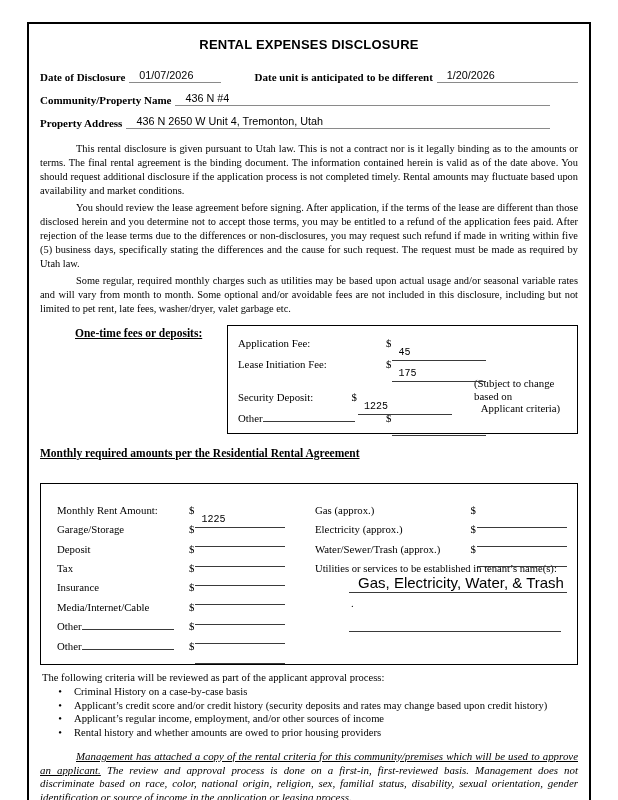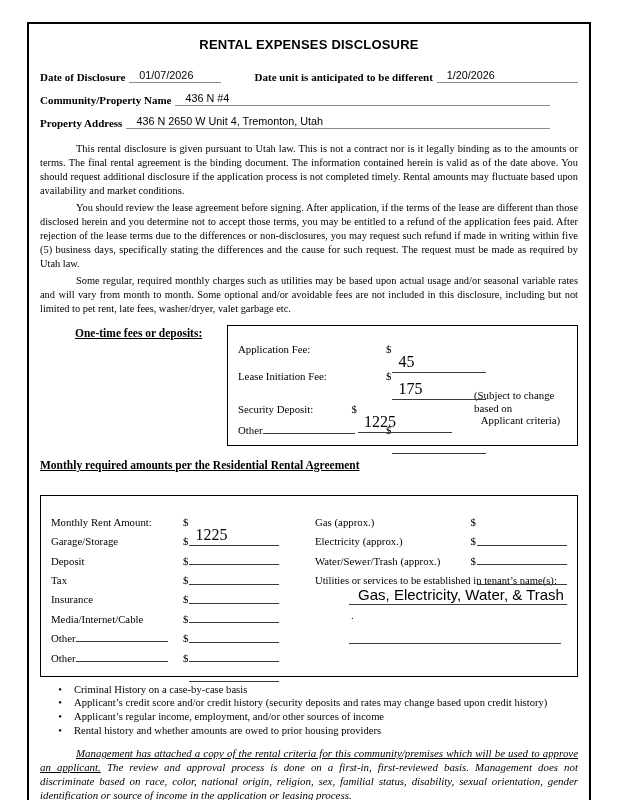--- a/index.html
+++ b/index.html
@@ -73,42 +73,42 @@
   }
   .ot-row { display:flex; align-items:flex-end; margin-bottom: 7px; font-size: 10.8px; }
   .ot-row:last-child { margin-bottom: 1px; }
   .ot-label { width: 148px; }
   .money { display:flex; align-items:flex-end; }
   .cur { padding-right: 1px; }
   .vline {
     display:inline-block;
     border-bottom: 1.2px solid #3a3a3a;
     width: 88px;
-    font-family: Liberation Serif, serif;
-    font-size: 16px;
+    font-family: Liberation Mono, monospace;
+    font-size: 10px;
     padding: 0 0 1px 6px;
     min-height: 12px;
-    position: relative; top: 18px;
+    position: relative; top: 12px;
   }
   .label-line {
     display:inline-block;
     border-bottom: 1.2px solid #3a3a3a;
     width: 92px;
     min-height: 11px;
   }
   .ot-note { margin-left: 22px; font-size: 10.8px; line-height: 12.5px; margin-bottom: -12px; }
   .ot-note .l2 { text-align: center; }
   .ot-row.security { align-items: flex-start; }
   .ot-row.security .ot-label, .ot-row.security .money { align-self: flex-end; }
   
   .monthly-head { margin-top: 13px; }
   .m-box {
     border: 1.5px solid #000;
     margin-top: 24px;
-    padding: 13px 10px 12px 10px;
+    padding: 13px 10px 12px 16px;
     display: flex;
   }
   .m-left { width: 254px; }
   .m-right { flex: 1; padding-left: 12px; }
   .mrow { display:flex; align-items:flex-end; height: 19.4px; font-size: 10.8px; }
   .m-left .mlabel { width: 132px; }
   .m-right .mlabel { flex: 1; white-space: nowrap; }
   .mline { width: 84px; }
   .or-row { align-items: center; }
   .util-label { white-space: nowrap; font-size: 10.6px; }
@@ -306,20 +306,21 @@
       <div class="mrow dot-row">
         <span>.</span>
       </div>
       <div class="mrow blank-line-row">
         <span class="blank-line"></span>
       </div>
     </div>
   </div>
 
   <div class="criteria">
+    <p class="intro">The following criteria will be reviewed as part of the applicant approval process:</p>
     <div class="bullet-row">
       <span class="bullet-glyph">•</span>
       <span class="bullet-text">Criminal History on a case-by-case basis</span>
     </div>
     <div class="bullet-row">
       <span class="bullet-glyph">•</span>
       <span class="bullet-text">Applicant’s credit score and/or credit history (security deposits and rates may change based upon credit history)</span>
     </div>
     <div class="bullet-row">
       <span class="bullet-glyph">•</span>

